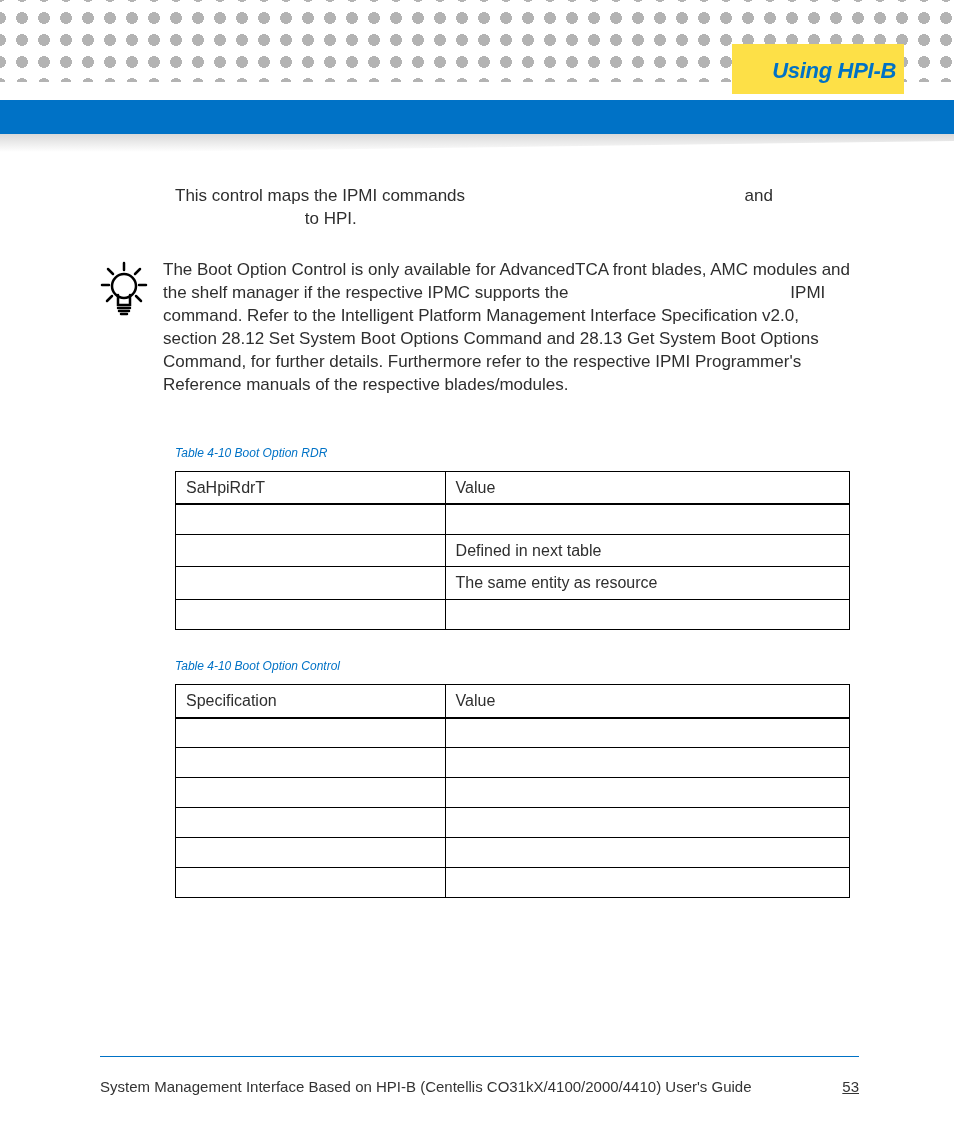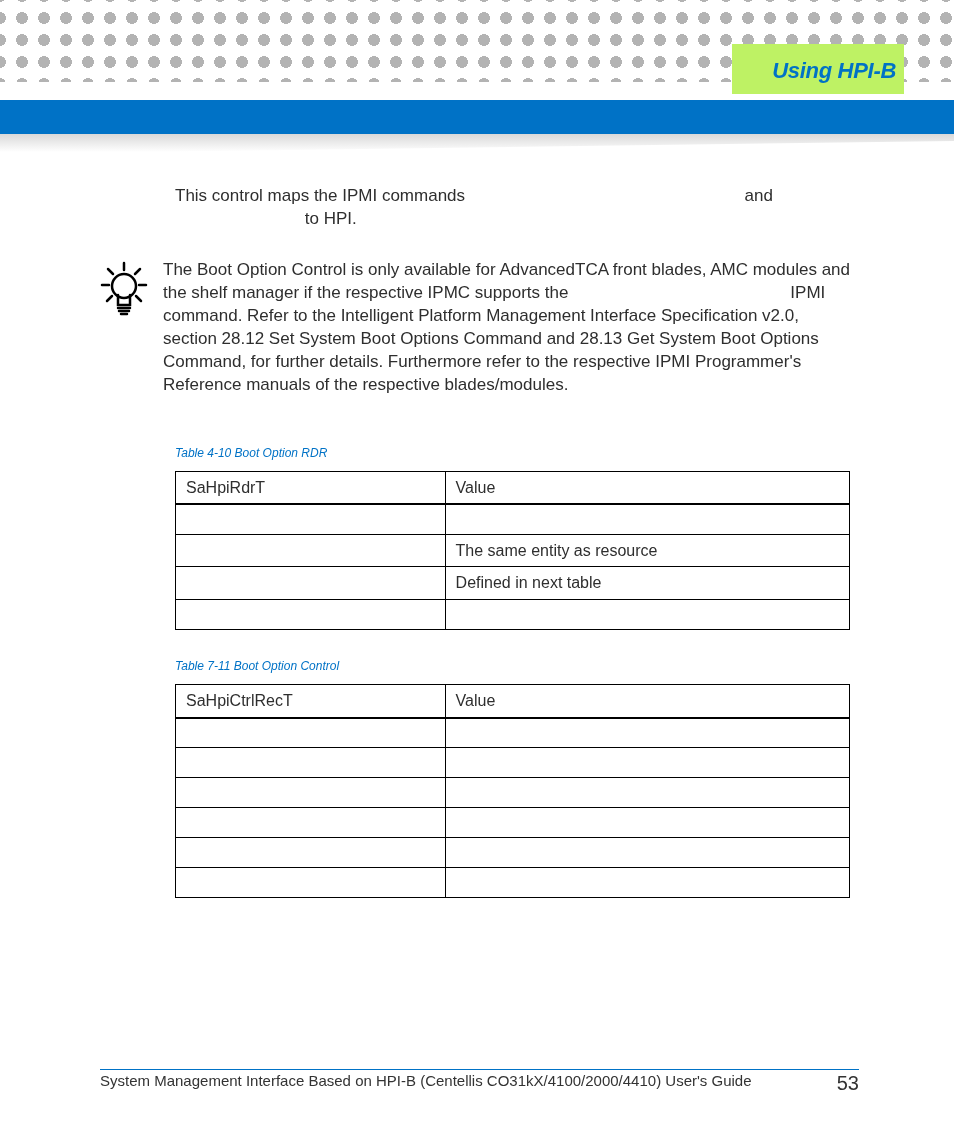--- a/index.html
+++ b/index.html
@@ -21,21 +21,21 @@
     z-index: 0;
   }
   .header-title {
     position: absolute;
     top: 44px;
     right: 50px;
     color: #0072c6;
     font-weight: 600;
     font-size: 22px;
     z-index: 2;
-    background: #bef264;
+    background: #fde047;
     padding: 14px 8px 10px 40px;
     font-style: italic;
     letter-spacing: -0.3px;
   }
   .blue-bar {
     position: absolute;
     top: 100px;
     left: 0; right: 0;
     height: 34px;
     background: #0072c6;
@@ -100,27 +100,27 @@
     border-bottom: 2.5px solid #000;
   }
   table col.col1 { width: 40%; }
   table col.col2 { width: 60%; }
   .footer {
     position: absolute;
     bottom: 50px;
     left: 100px;
     right: 95px;
     border-top: 1px solid #0072c6;
-    padding-top: 2px;
+    padding-top: 21px;
     display: flex;
     justify-content: space-between;
     font-size: 15px;
     color: #333;
   }
-  .footer .pagenum { font-size: 20px; }
+  .footer .pagenum { font-size: 15px; text-decoration: underline; }
 </style>
 </head>
 <body>
 
 <div class="dot-pattern"></div>
 <div class="header-title">Using HPI-B</div>
 <div class="blue-bar"></div>
 <div class="gray-whoosh"></div>
 
 <div class="content">
@@ -167,42 +167,42 @@
         <th>Value</th>
       </tr>
     </thead>
     <tbody>
       <tr>
           <td></td>
           <td></td>
         </tr>
       <tr>
           <td></td>
+          <td>Defined in next table</td>
+        </tr>
+      <tr>
+          <td></td>
           <td>The same entity as resource</td>
-        </tr>
-      <tr>
-          <td></td>
-          <td>Defined in next table</td>
         </tr>
       <tr>
           <td></td>
           <td></td>
         </tr>
     </tbody>
   </table>
 
-  <div class="table-caption">Table 7-11 Boot Option Control</div>
+  <div class="table-caption">Table 4-10 Boot Option Control</div>
   <table>
     <colgroup>
         <col class="col1">
         <col class="col2">
       </colgroup>
     <thead>
       <tr>
-        <th>SaHpiCtrlRecT</th>
+        <th>Specification</th>
         <th>Value</th>
       </tr>
     </thead>
     <tbody>
       <tr>
           <td></td>
           <td></td>
         </tr>
       <tr>
           <td></td>

